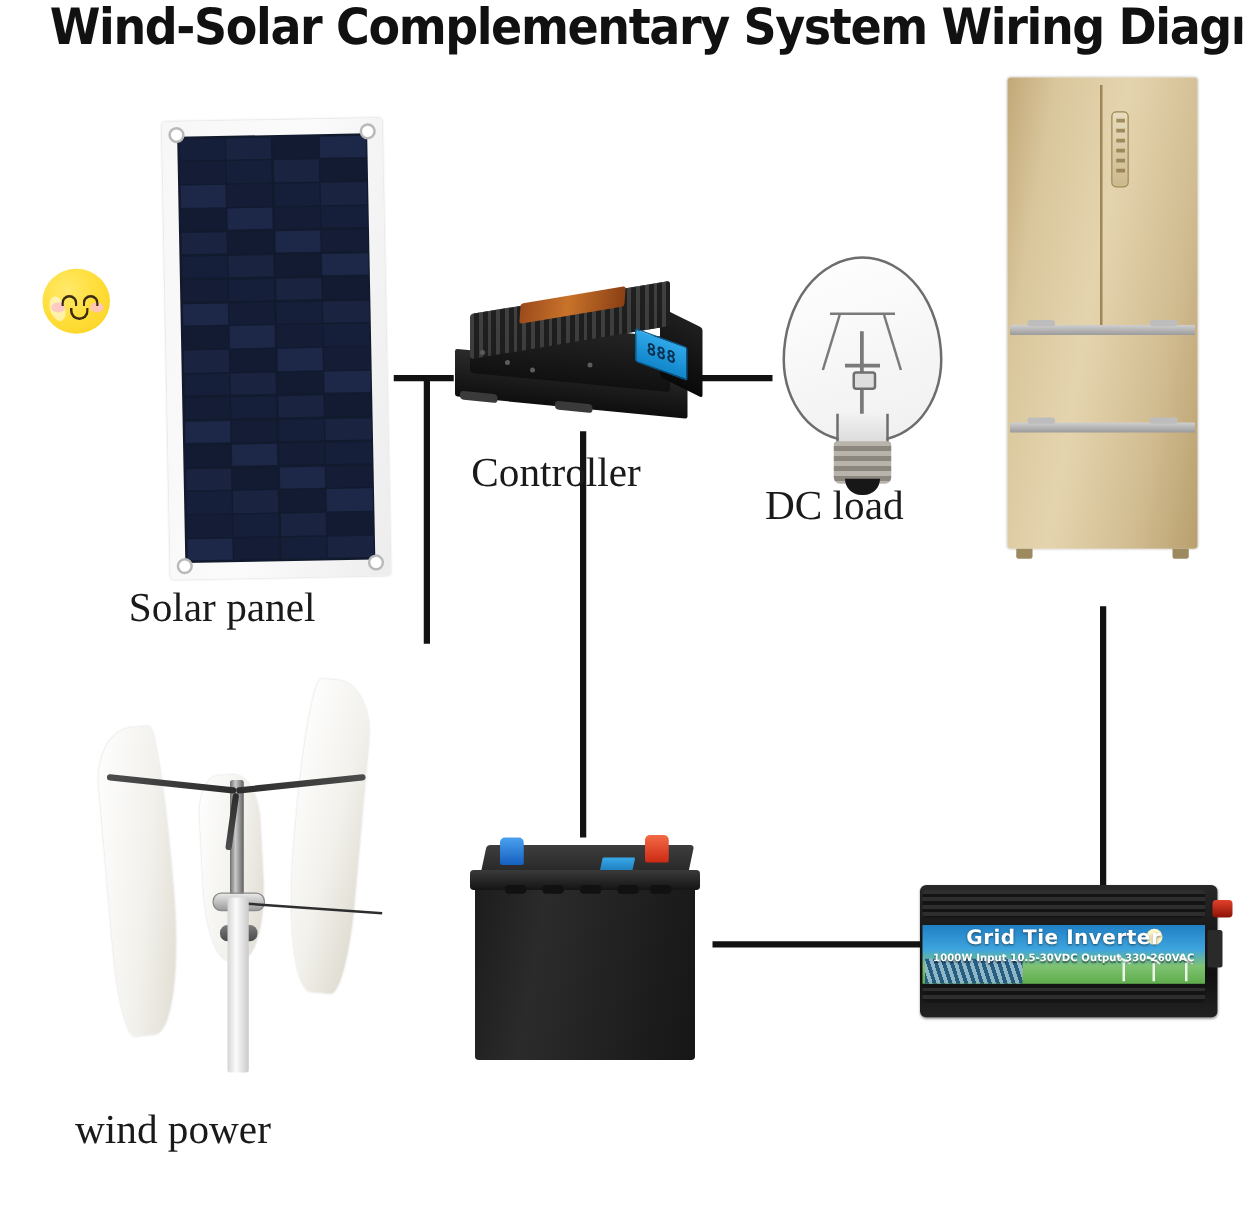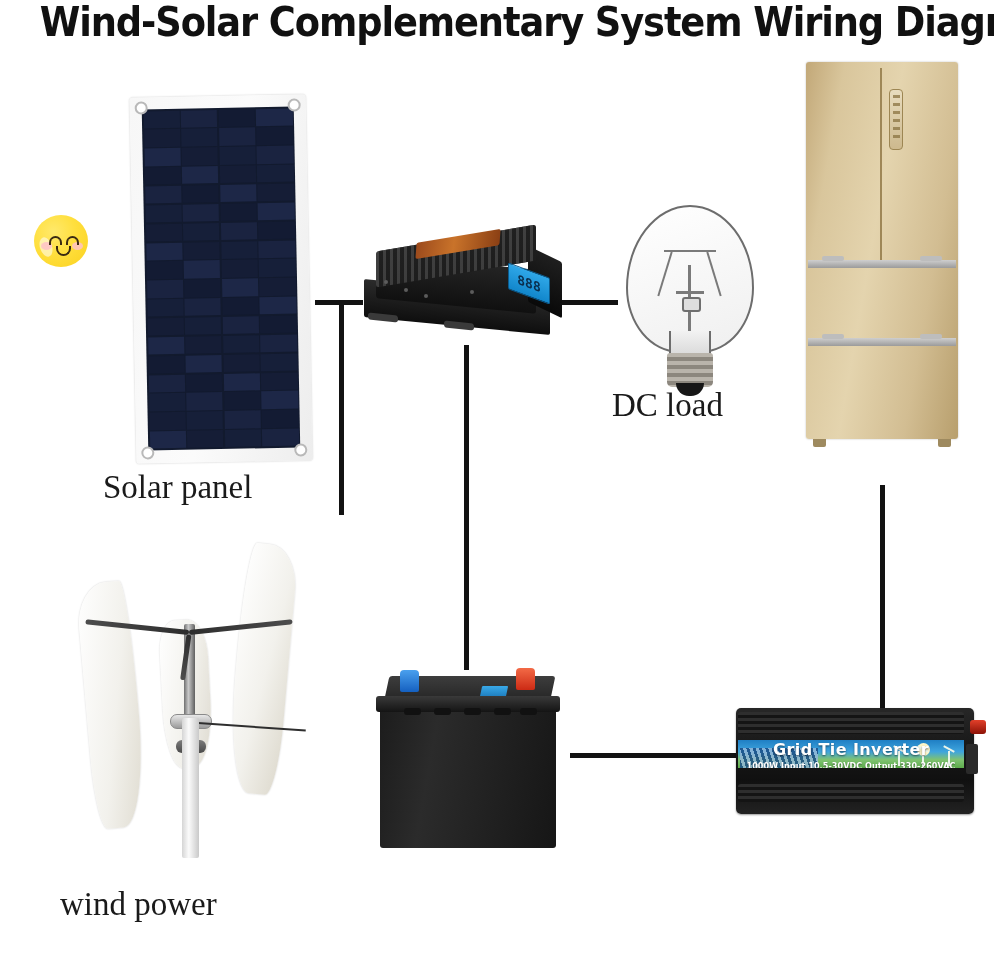--- a/index.html
+++ b/index.html
@@ -249,21 +249,21 @@
   .inverter{position:absolute;left:730px;top:700px;width:252px;height:128px;}
   .inv-body{
     position:absolute;left:6px;top:8px;width:238px;height:106px;
     background:linear-gradient(180deg,#272727 0%,#1a1a1a 32%,#101010 68%,#222 100%);
     border-radius:5px;box-shadow:0 1px 2px rgba(0,0,0,.4);
   }
   .inv-fins{position:absolute;left:8px;top:12px;width:226px;height:22px;
     background:repeating-linear-gradient(180deg,#2e2e2e 0 3px,#141414 3px 6px);border-radius:3px;}
   .inv-fins.bot{top:84px;height:18px;}
   .inv-strip{
-    position:absolute;left:8px;top:40px;width:226px;height:28px;overflow:hidden;
+    position:absolute;left:8px;top:40px;width:226px;height:47px;overflow:hidden;
     background:linear-gradient(180deg,#1f7fc4 0%,#3fa5de 42%,#7fc271 70%,#5eac4c 100%);
   }
   .inv-sun{position:absolute;right:34px;top:3px;width:13px;height:13px;border-radius:50%;
     background:#fdf6c8;filter:blur(.4px);}
   .inv-pv{position:absolute;left:2px;bottom:0px;width:78px;height:20px;
     background:repeating-linear-gradient(72deg,#1a4d86 0 3px,#93b7d8 3px 6px);opacity:.85;}
   .inv-turb{position:absolute;bottom:2px;width:1.6px;height:15px;background:#eaf5ea;}
   .inv-turb:after{content:"";position:absolute;left:-5px;top:-3px;width:12px;height:2px;
     background:#eaf5ea;transform:rotate(28deg);}
   .inv-title{
@@ -440,20 +440,21 @@
       </div>
     <div class="ctl-copper"></div>
     <div class="lcd">
       <span class="lcd-d">888</span>
     </div>
     <div class="screw" style="left:26px;top:52px;"></div>
     <div class="screw" style="left:46px;top:60px;"></div>
     <div class="screw" style="left:66px;top:66px;"></div>
     <div class="screw" style="left:112px;top:62px;"></div>
   </div>
+  <div class="lbl" style="left:377px;top:360px;">Controller</div>
 
   <div class="bulb">
     <div class="bulb-glass"></div>
     <div class="fil fil-top"></div>
     <div class="fil fil-l"></div>
     <div class="fil fil-r"></div>
     <div class="fil fil-stem"></div>
     <div class="fil fil-bar"></div>
     <div class="fil-coil"></div>
     <div class="bulb-neck"></div>

